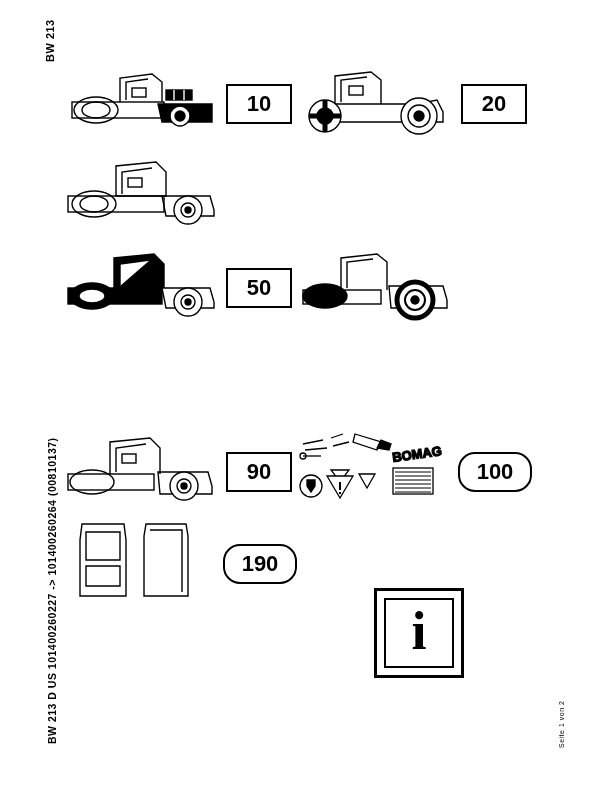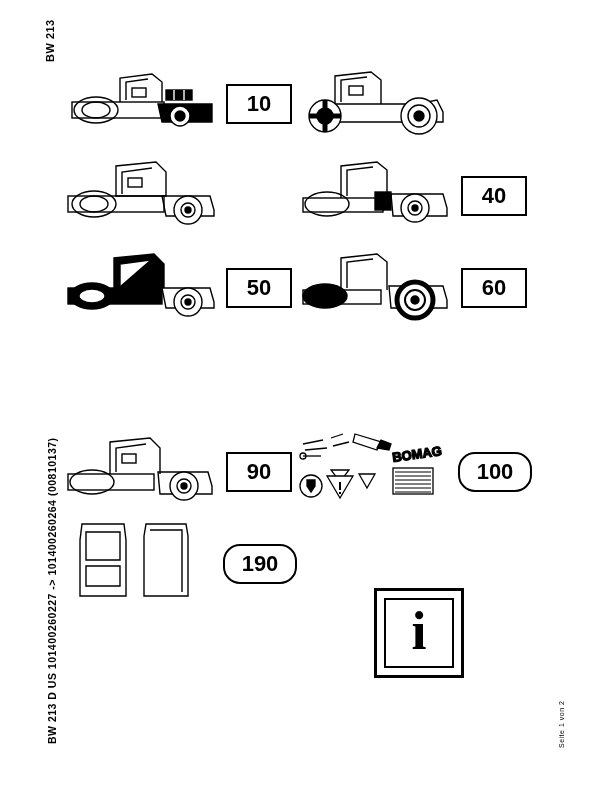--- a/index.html
+++ b/index.html
@@ -166,20 +166,21 @@
               <rect x="52" y="26" width="14" height="9"></rect>
               <circle cx="28" cy="56" r="16" fill="#fff"></circle>
               <circle cx="28" cy="56" r="8" fill="#000"></circle>
               <path d="M28 40 L28 48 M28 64 L28 72 M12 56 L20 56 M36 56 L44 56" stroke="#000" stroke-width="5"></path>
               <circle cx="122" cy="56" r="18" fill="#fff"></circle>
               <circle cx="122" cy="56" r="11" fill="#fff"></circle>
               <circle cx="122" cy="56" r="5" fill="#000"></circle>
             </g>
           </svg>
         </div>
+        <div class="numbox">20</div>
       </div>
     </div>
 
     <div class="row">
       <div class="cell">
         <div class="art">
           <svg class="mach" width="160" height="88" viewBox="0 0 160 88">
             <g fill="none" stroke="#000" stroke-width="1.4">
               <rect x="6" y="44" width="96" height="16"></rect>
               <ellipse cx="32" cy="52" rx="22" ry="13"></ellipse>
@@ -188,38 +189,20 @@
               <path d="M60 42 L60 20 L90 16"></path>
               <rect x="66" y="26" width="14" height="9"></rect>
               <path d="M100 44 L148 44 L152 58 L152 64 L104 64 Z"></path>
               <circle cx="126" cy="58" r="14" fill="#fff"></circle>
               <circle cx="126" cy="58" r="7" fill="#fff"></circle>
               <circle cx="126" cy="58" r="3" fill="#000"></circle>
             </g>
           </svg>
         </div>
       </div>
-      <div class="cell">
-        <div class="art">
-          <svg class="mach" width="160" height="88" viewBox="0 0 160 88">
-            <g fill="none" stroke="#000" stroke-width="1.4">
-              <rect x="6" y="46" width="80" height="14"></rect>
-              <ellipse cx="30" cy="52" rx="22" ry="12"></ellipse>
-              <path d="M44 46 L44 14 L80 10 L90 18 L90 46"></path>
-              <path d="M50 44 L50 18 L76 15"></path>
-              <rect x="78" y="40" width="16" height="18" fill="#000"></rect>
-              <path d="M94 42 L146 42 L150 56 L150 64 L96 64 Z"></path>
-              <circle cx="118" cy="56" r="14" fill="#fff"></circle>
-              <circle cx="118" cy="56" r="7" fill="#fff"></circle>
-              <circle cx="118" cy="56" r="3" fill="#000"></circle>
-            </g>
-          </svg>
-        </div>
-        <div class="numbox">40</div>
-      </div>
     </div>
 
     <div class="row">
       <div class="cell">
         <div class="art">
           <svg class="mach" width="160" height="88" viewBox="0 0 160 88">
             <g stroke="#000" stroke-width="1.4">
               <rect x="6" y="44" width="94" height="16" fill="#000"></rect>
               <ellipse cx="30" cy="52" rx="22" ry="13" fill="#000"></ellipse>
               <ellipse cx="30" cy="52" rx="13" ry="7" fill="#fff"></ellipse>
@@ -242,21 +225,20 @@
               <ellipse cx="28" cy="52" rx="22" ry="12" fill="#000"></ellipse>
               <path d="M44 46 L44 14 L80 10 L90 18 L90 46"></path>
               <path d="M50 44 L50 18 L76 15"></path>
               <path d="M92 42 L146 42 L150 56 L150 64 L94 64 Z"></path>
               <circle cx="118" cy="56" r="18" fill="#fff" stroke-width="5"></circle>
               <circle cx="118" cy="56" r="10" fill="#fff" stroke-width="2"></circle>
               <circle cx="118" cy="56" r="4" fill="#000"></circle>
             </g>
           </svg>
         </div>
-        <div class="numbox">60</div>
       </div>
     </div>
 
     <div class="row">
     </div>
 
     <div class="row">
       <div class="cell">
         <div class="art">
           <svg class="mach" width="160" height="88" viewBox="0 0 160 88">

